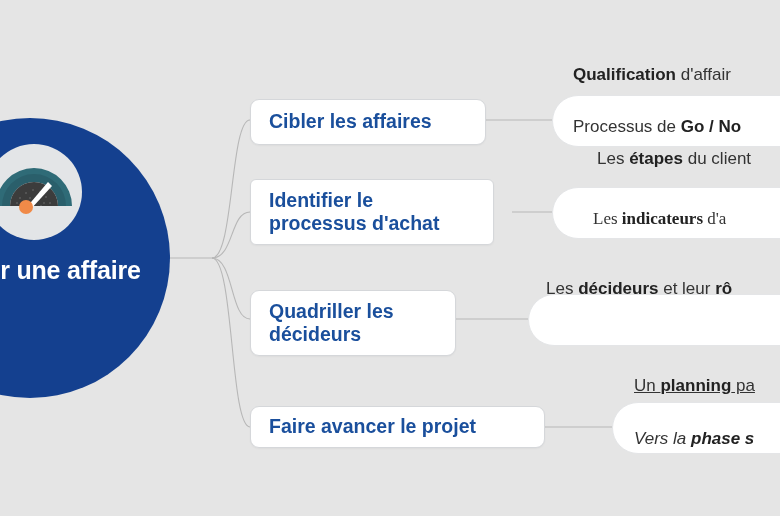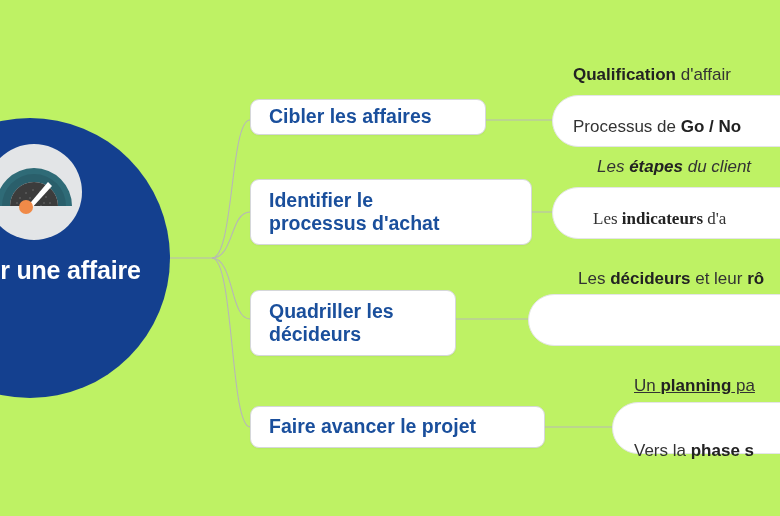--- a/index.html
+++ b/index.html
@@ -7,21 +7,21 @@
     padding: 0;
     background: #ffffff;
   }
   body {
     font-family: "Liberation Sans", sans-serif;
   }
   #canvas {
     position: relative;
     width: 780px;
     height: 516px;
-    background: #bef264;
+    background: #e5e5e5;
     overflow: hidden;
   }
 
   
   .center-circle {
     position: absolute;
     left: -110px;
     top: 118px;
     width: 280px;
     height: 280px;
@@ -140,43 +140,43 @@
   <div class="pill" style="left:528px; top:294px; width:324px; height:52px;"></div>
   <div class="pill" style="left:612px; top:402px; width:240px; height:52px;"></div>
 
   <div class="leaf-text" style="left:573px; top:64px;">
     <span></span><b>Qualification</b><span> d'affair</span>
   </div>
   <div class="leaf-text" style="left:573px; top:116px;text-align:right;">
     <span>Processus de </span><b>Go / No</b><span></span>
   </div>
 
-  <div class="leaf-text" style="left:597px; top:156px;font-style:italic;">
+  <div class="leaf-text" style="left:597px; top:148px;">
     <span>Les </span><b>étapes</b><span> du client</span>
   </div>
   <div class="leaf-text" style="left:593px; top:208px;font-family:Liberation Serif, serif;">
     <span>Les </span><b>indicateurs</b><span> d'a</span>
   </div>
 
-  <div class="leaf-text" style="left:546px; top:268px;margin-left:32px;">
+  <div class="leaf-text" style="left:546px; top:278px;">
     <span>Les </span><b>décideurs</b><span> et leur </span><b>rô</b>
   </div>
 
   <div class="leaf-text" style="left:634px; top:375px;text-decoration:underline;">
     <span>Un </span><b>planning</b><span> pa</span>
   </div>
-  <div class="leaf-text" style="left:634px; top:440px;">
+  <div class="leaf-text" style="left:634px; top:428px;font-style:italic;">
     <span>Vers la </span><b>phase s</b><span></span>
   </div>
 
-  <div class="branch" style="left:250px; top:99px;  width:236px; height:36px;">
+  <div class="branch" style="left:250px; top:99px;  width:236px; height:46px;">
     <span>Cibler les affaires</span>
   </div>
 
-  <div class="branch" style="left:250px; top:179px; width:282px; height:66px;">
+  <div class="branch" style="left:250px; top:179px; width:244px; height:66px;border-radius:6px;">
     <span>Identifier le
 processus d'achat</span>
   </div>
 
   <div class="branch" style="left:250px; top:290px; width:206px; height:66px;">
     <span>Quadriller les
 décideurs</span>
   </div>
 
   <div class="branch" style="left:250px; top:406px; width:295px; height:42px;">

